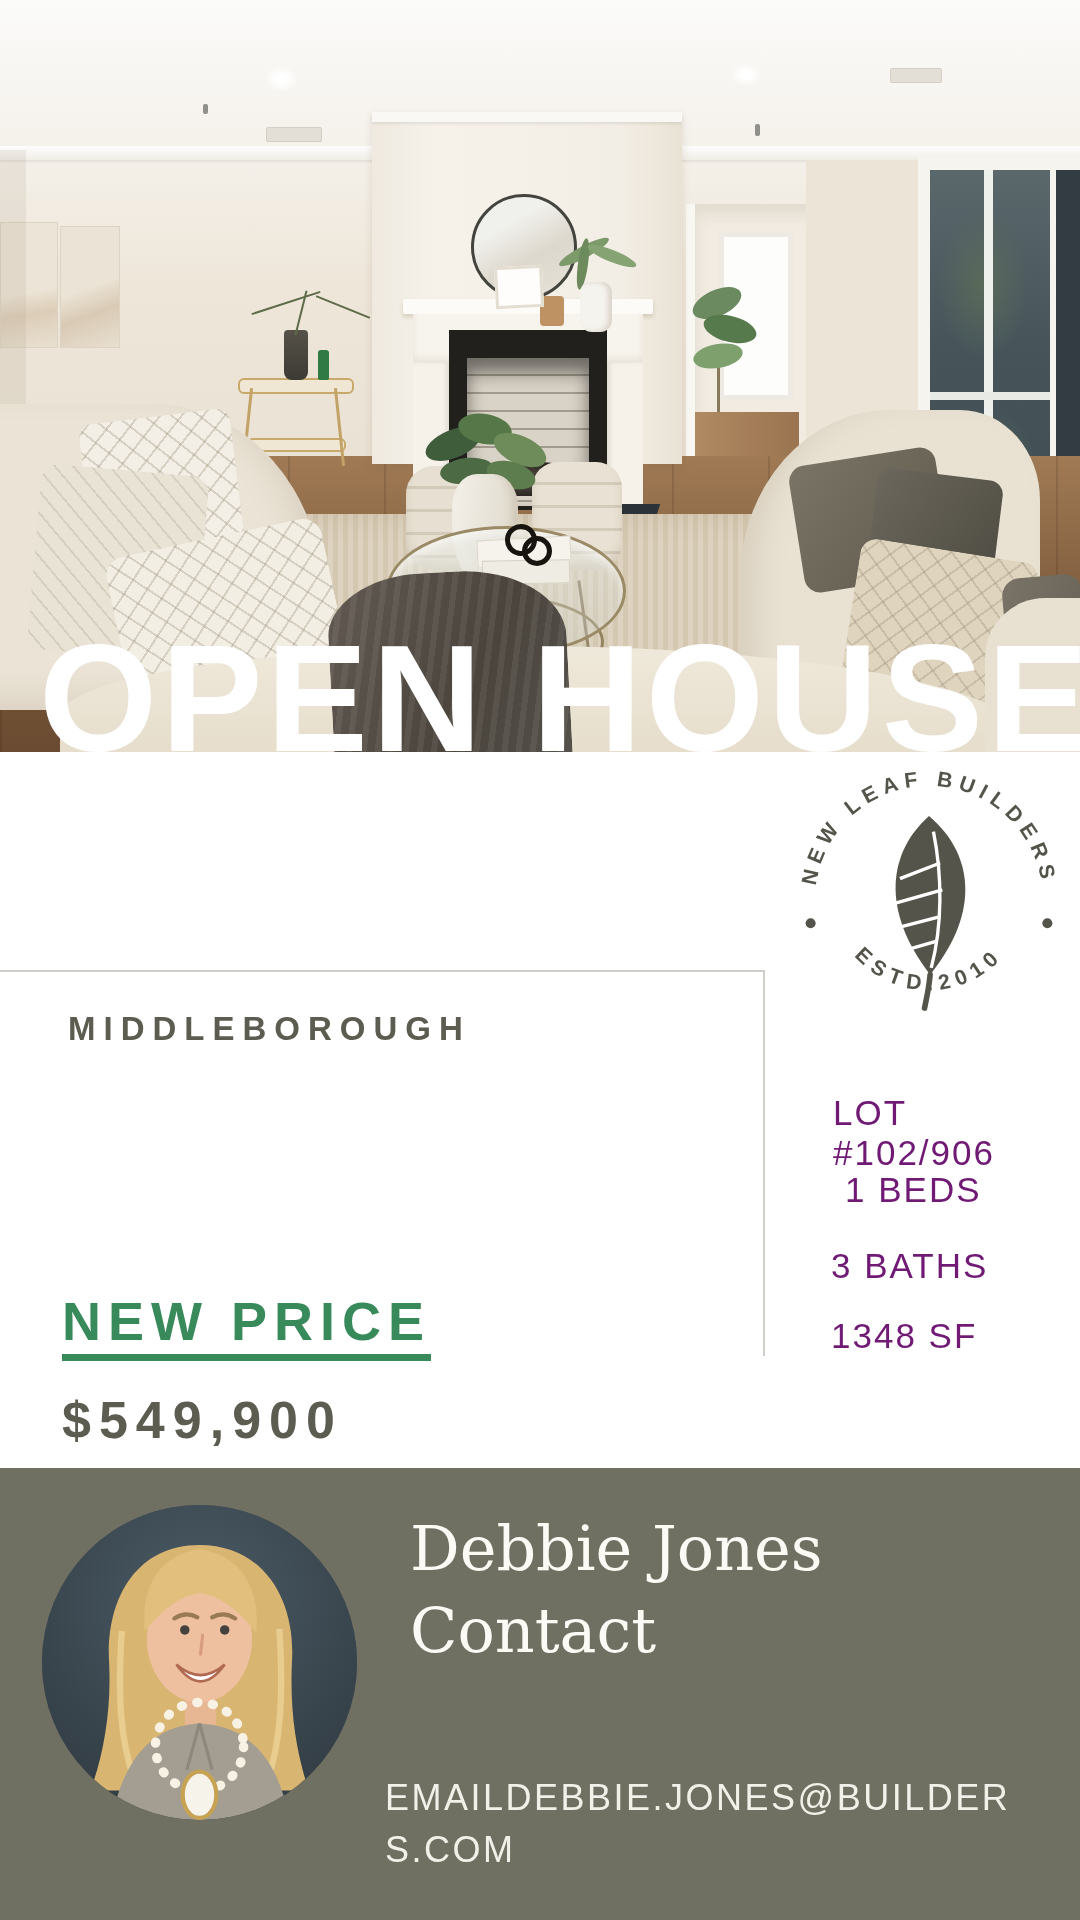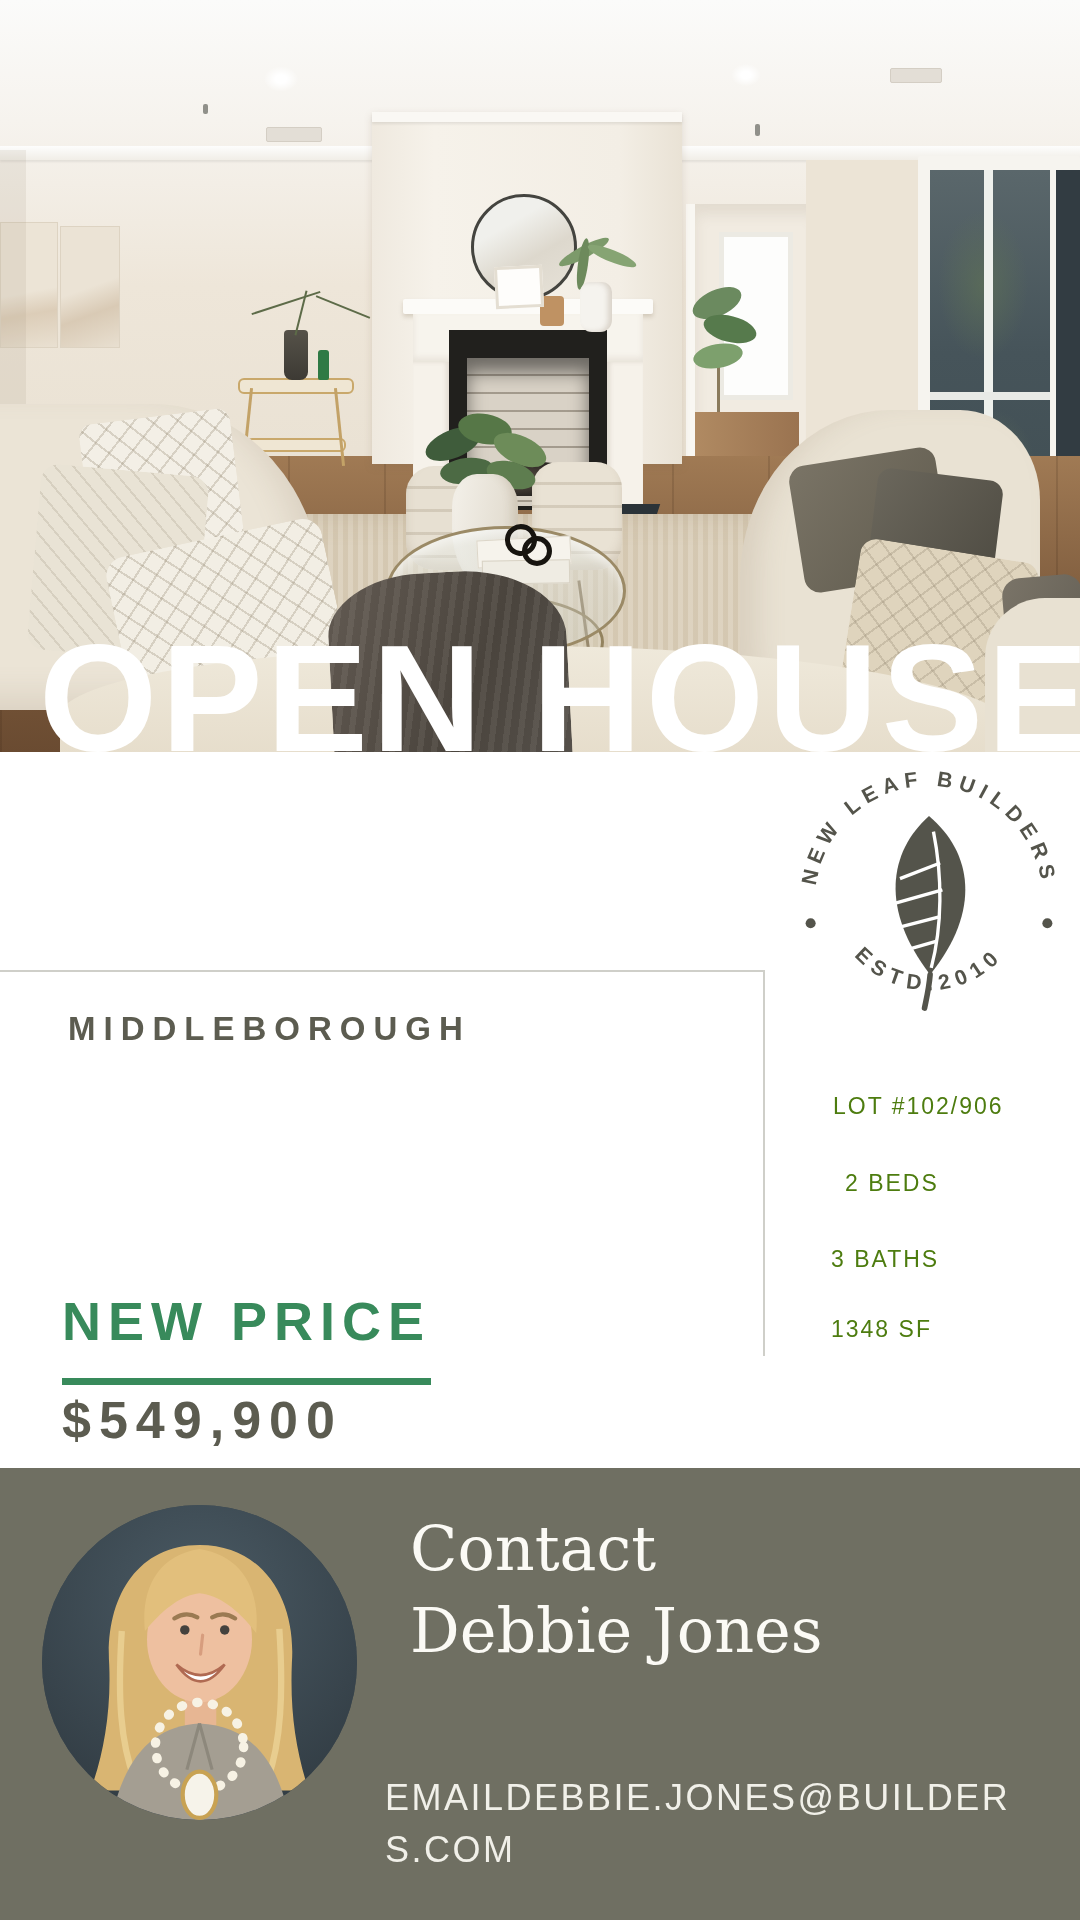--- a/index.html
+++ b/index.html
@@ -19,23 +19,23 @@
 
   
   #schedule{left:66px;top:852px;color:#5C5C50;font-weight:700;font-size:48px;line-height:66px;
             letter-spacing:2px;white-space:pre-wrap}
   #rule-h{left:0;top:970px;width:764px;height:2px;background:#cfcfc9}
   #rule-v{left:763px;top:970px;width:2px;height:386px;background:#cfcfc9}
   #neighborhood{left:68px;top:1010px;color:#5C5C50;font-weight:700;font-size:33px;letter-spacing:8px}
   #address{left:62px;top:1062px;color:#62604F;font-family:"DejaVu Serif",serif;
            font-size:64px;line-height:78px}
   #price-label{left:62px;top:1290px;color:#388A5B;font-weight:700;font-size:54px;letter-spacing:7px;
-               border-bottom:7px solid #388A5B;padding-bottom:26px}
+               border-bottom:7px solid #388A5B;padding-bottom:2px}
   #price{left:62px;top:1390px;color:#5C5C50;font-weight:700;font-size:52px;letter-spacing:8px}
-  .spec{color:#4d7c0f;font-size:23px;letter-spacing:2px}
+  .spec{color:#701a75;font-size:35px;letter-spacing:2px}
   #spec-lot{left:833px;top:1093px}
   #spec-beds{left:845px;top:1170px}
   #spec-baths{left:831px;top:1246px}
   #spec-sqft{left:831px;top:1316px}
   #badge{left:795px;top:758px;width:268px;height:268px}
 
   
   #contact{left:0;top:1468px;width:1080px;height:452px;background:#6F6F62}
   #avatar{left:42px;top:1505px;width:315px;height:315px;border-radius:50%;overflow:hidden;
           background:#3c4850}
@@ -181,21 +181,21 @@
   <div class="a" id="rule-h"></div>
   <div class="a" id="rule-v"></div>
 
   <div class="a" id="neighborhood">MIDDLEBOROUGH</div>
 
 
   <div class="a" id="price-label">NEW PRICE</div>
   <div class="a" id="price">$549,900</div>
 
   <div class="a spec" id="spec-lot">LOT #102/906</div>
-  <div class="a spec" id="spec-beds">2 BEDS</div>
+  <div class="a spec" id="spec-beds">1 BEDS</div>
   <div class="a spec" id="spec-baths">3 BATHS</div>
   <div class="a spec" id="spec-sqft">1348 SF</div>
 
   <div class="a" id="contact"></div>
 
   <div class="a" id="avatar">
     <svg viewBox="0 0 300 300" width="315" height="315">
       <defs>
         <radialGradient id="abg" cx="50%" cy="30%" r="80%">
           <stop offset="0%" stop-color="#4a5a64"></stop>
@@ -216,18 +216,18 @@
       <path d="M153,124 L151,142" stroke="#d79d7e" stroke-width="3" fill="none" stroke-linecap="round"></path>
       <path d="M128,152 Q151,172 174,152 Q151,184 128,152 Z" fill="#ffffff" stroke="#b06a52" stroke-width="2.5"></path>
       <path d="M66,300 C78,240 106,210 150,208 C196,210 224,240 236,300 Z" fill="#a49e92"></path>
       <path d="M150,208 L138,252 M150,208 L162,252" stroke="#8d887c" stroke-width="3" fill="none"></path>
       <circle cx="150" cy="230" r="42" fill="none" stroke="#f7f2e4" stroke-width="9" stroke-dasharray="1 14" stroke-linecap="round"></circle>
       <ellipse cx="150" cy="276" rx="16" ry="22" fill="#f6f3ea" stroke="#c8a253" stroke-width="4"></ellipse>
     </svg>
   </div>
 
   <div class="a" id="c-head">
+    <div>Debbie Jones</div>
     <div>Contact</div>
-    <div>Debbie Jones</div>
   </div>
   <div class="a c-line" id="c-email">EMAILDEBBIE.JONES@BUILDERS.COM</div>
 
 </div>
 
 </body></html>

